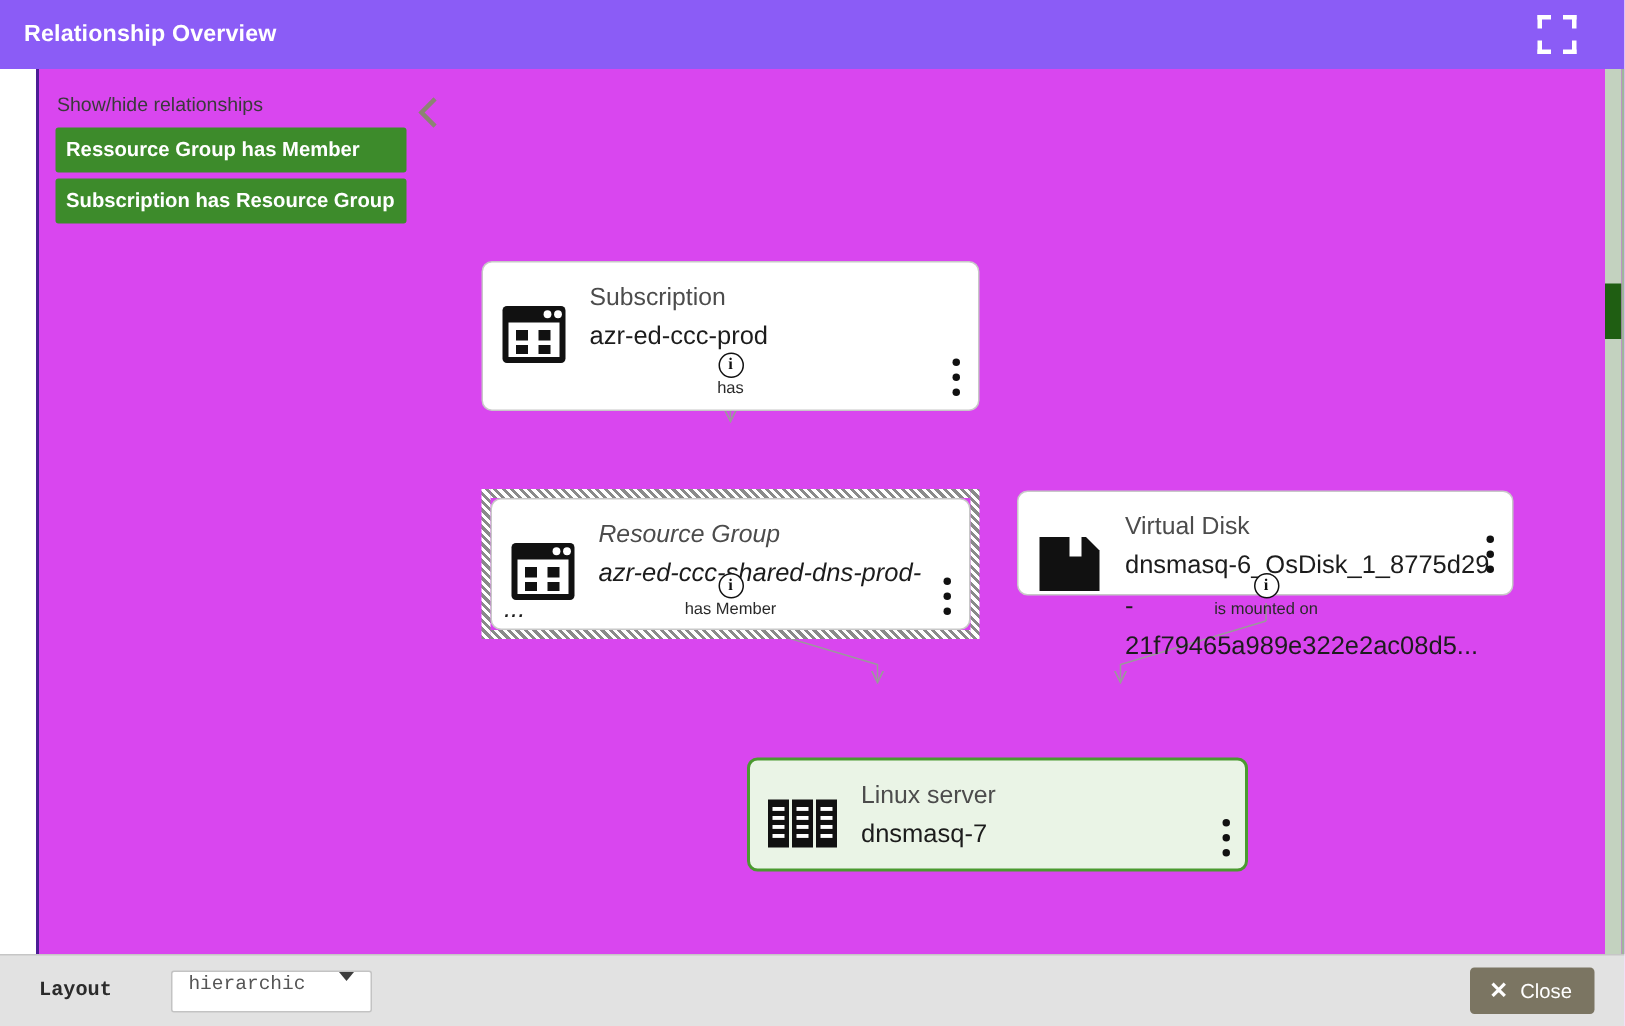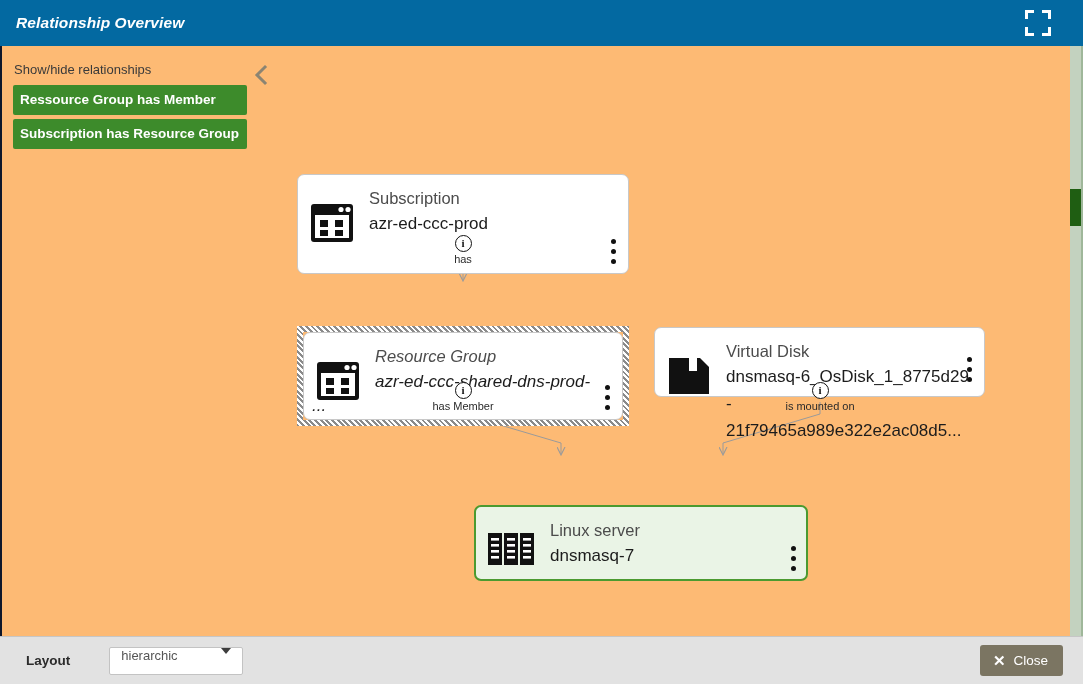--- a/index.html
+++ b/index.html
@@ -14,27 +14,26 @@
     position: relative;
     width: 1083px; height: 684px;
     background: #ffffff;
     display: flex;
     flex-direction: column;
   }
 
   
   .titlebar {
     height: 46px;
-    background: #0369a1;
+    background: #8b5cf6;
     display: flex;
     align-items: center;
     justify-content: space-between;
     padding: 0 18px 0 16px;
     flex: 0 0 46px;
-    font-style: italic;
   }
   .titlebar-title {
     color: #ffffff;
     font-size: 15.5px;
     font-weight: bold;
     letter-spacing: .1px;
   }
   .fullscreen-btn {
     width: 26px; height: 26px;
     position: relative;
@@ -44,24 +43,25 @@
   .fs-corner { position: absolute; width: 9px; height: 9px; }
   .fs-tl { top:0; left:0; border-top: 3px solid #fff; border-left: 3px solid #fff; }
   .fs-tr { top:0; right:0; border-top: 3px solid #fff; border-right: 3px solid #fff; }
   .fs-bl { bottom:0; left:0; border-bottom: 3px solid #fff; border-left: 3px solid #fff; }
   .fs-br { bottom:0; right:0; border-bottom: 3px solid #fff; border-right: 3px solid #fff; }
 
   
   .body-area {
     position: relative;
     flex: 1 1 auto;
-    background: #fdba74;
-    border-left: 2px solid #0f172a;
+    background: #d946ef;
+    border-left: 2px solid #4c1d95;
     border-right: 2px solid #9fb79a;
     overflow: hidden;
+    margin-left: 24px;
   }
 
   
   .vscroll {
     position: absolute;
     top: 0; right: 0;
     width: 11px; height: 100%;
     background: #c3d2bf;
   }
   .vscroll-thumb {
@@ -213,21 +213,21 @@
   
   .footer {
     flex: 0 0 48px;
     background: #e2e2e2;
     border-top: 1px solid #c6c6c6;
     display: flex;
     align-items: center;
     justify-content: space-between;
     padding: 0 14px 0 26px;
   }
-  .footer-left { display: flex; align-items: center; gap: 19px; }
+  .footer-left { display: flex; align-items: center; gap: 19px; font-family: Liberation Mono, monospace; }
   .footer-label {
     font-size: 13.5px; font-weight: bold; color: #2b2b2b;
   }
   .layout-select {
     width: 134px; height: 28px;
     background: #ffffff;
     border: 1px solid #c3c3c3;
     border-radius: 2px;
     display: flex;
     align-items: flex-start;

